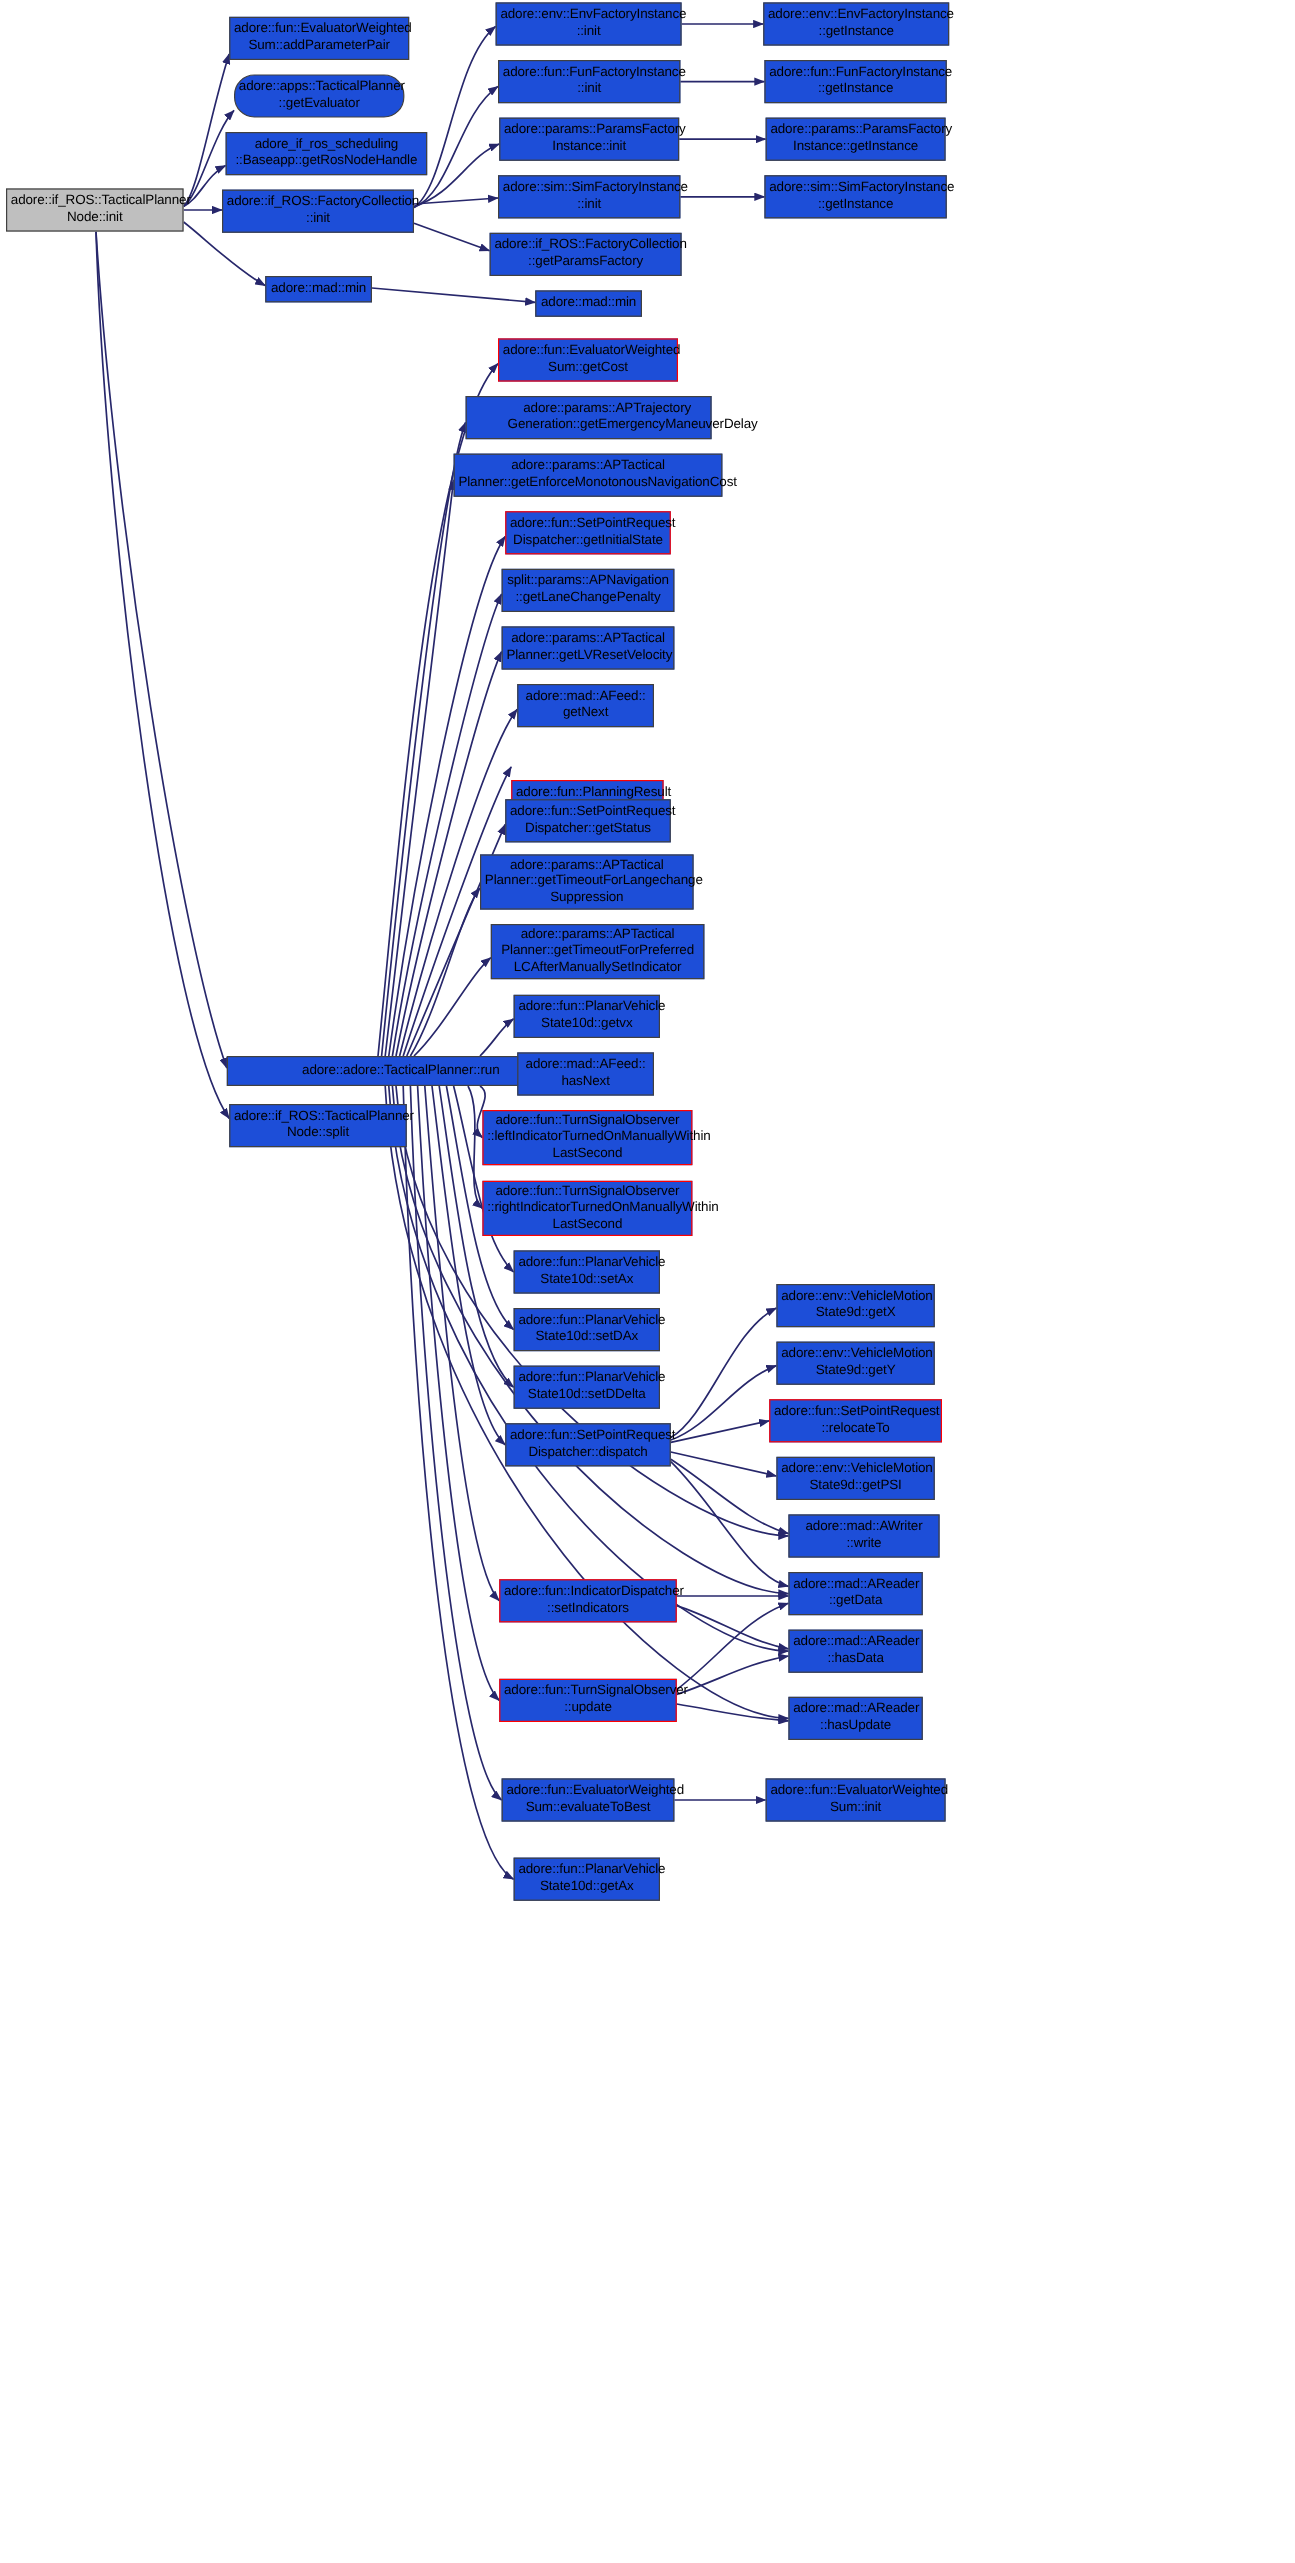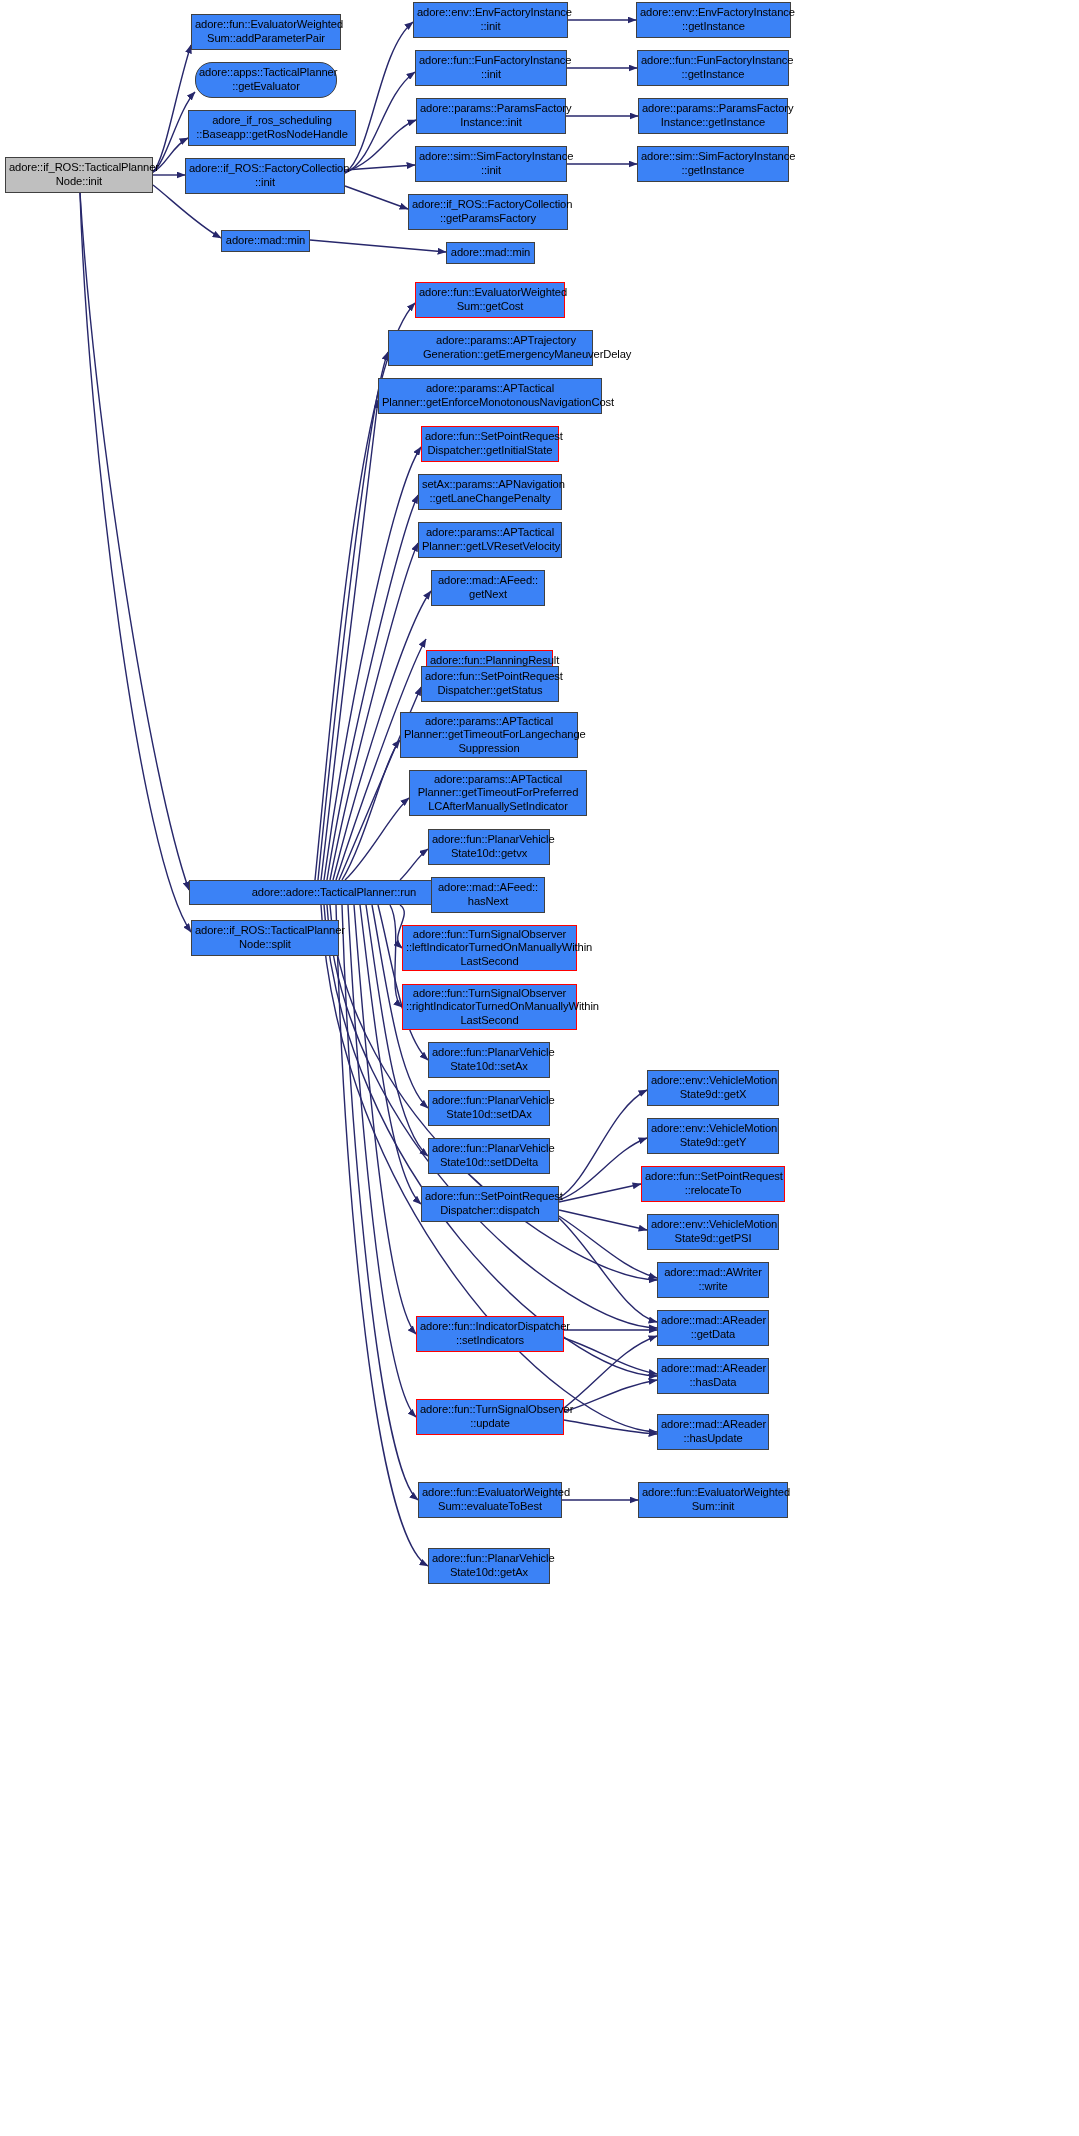--- a/index.html
+++ b/index.html
@@ -3,21 +3,21 @@
 <meta charset="utf-8">
 <style>
   html,body{margin:0;padding:0;background:#ffffff;}
   body{font-family:"Liberation Sans",sans-serif;}
   #canvas{position:relative;width:1079px;height:2136px;background:#fff;overflow:hidden;}
   svg#edges{position:absolute;left:0;top:0;width:1079px;height:2136px;pointer-events:none;}
   .node{
     position:absolute;
     box-sizing:border-box;
     border:1px solid #404040;
-    background:#3b82f6;
+    background:#1d4ed8;
     color:#000000;
     font-size:11.2px;
     line-height:1.22;
     text-align:center;
     display:flex;
     align-items:center;
     justify-content:center;
     padding:1px 3px;
     white-space:pre-line;
     letter-spacing:-0.1px;
@@ -128,21 +128,21 @@
       <div class="node" style="left: 191px; top: 920px; width: 148px; height: 36px;"><span>adore::if_ROS::TacticalPlanner
 Node::split</span></div>
       <div class="node hot" style="left: 415px; top: 282px; width: 150px; height: 36px;"><span>adore::fun::EvaluatorWeighted
 Sum::getCost</span></div>
       <div class="node" style="left: 388px; top: 330px; width: 205px; height: 36px; padding-left: 34px;"><span>adore::params::APTrajectory
 Generation::getEmergencyManeuverDelay</span></div>
       <div class="node" style="left: 378px; top: 378px; width: 224px; height: 36px;"><span>adore::params::APTactical
 Planner::getEnforceMonotonousNavigationCost</span></div>
       <div class="node hot" style="left: 421px; top: 426px; width: 138px; height: 36px;"><span>adore::fun::SetPointRequest
 Dispatcher::getInitialState</span></div>
-      <div class="node" style="left: 418px; top: 474px; width: 144px; height: 36px;"><span>setAx::params::APNavigation
+      <div class="node" style="left: 418px; top: 474px; width: 144px; height: 36px;"><span>split::params::APNavigation
 ::getLaneChangePenalty</span></div>
       <div class="node" style="left: 418px; top: 522px; width: 144px; height: 36px;"><span>adore::params::APTactical
 Planner::getLVResetVelocity</span></div>
       <div class="node" style="left: 431px; top: 570px; width: 114px; height: 36px;"><span>adore::mad::AFeed::
 getNext</span></div>
       <div class="node hot" style="left: 426px; top: 650px; width: 127px; height: 36px;"><span>adore::fun::PlanningResult
 ::getObjectiveValue</span></div>
       <div class="node" style="left: 421px; top: 666px; width: 138px; height: 36px;"><span>adore::fun::SetPointRequest
 Dispatcher::getStatus</span></div>
       <div class="node" style="left: 400px; top: 712px; width: 178px; height: 46px;"><span>adore::params::APTactical
@@ -178,21 +178,21 @@
       <div class="node" style="left: 428px; top: 1548px; width: 122px; height: 36px;"><span>adore::fun::PlanarVehicle
 State10d::getAx</span></div>
       <div class="node" style="left: 647px; top: 1070px; width: 132px; height: 36px;"><span>adore::env::VehicleMotion
 State9d::getX</span></div>
       <div class="node" style="left: 647px; top: 1118px; width: 132px; height: 36px;"><span>adore::env::VehicleMotion
 State9d::getY</span></div>
       <div class="node hot" style="left: 641px; top: 1166px; width: 144px; height: 36px;"><span>adore::fun::SetPointRequest
 ::relocateTo</span></div>
       <div class="node" style="left: 647px; top: 1214px; width: 132px; height: 36px;"><span>adore::env::VehicleMotion
 State9d::getPSI</span></div>
-      <div class="node" style="left: 657px; top: 1262px; width: 112px; height: 36px;"><span>adore::mad::AWriter
+      <div class="node" style="left: 657px; top: 1262px; width: 126px; height: 36px;"><span>adore::mad::AWriter
 ::write</span></div>
       <div class="node" style="left: 657px; top: 1310px; width: 112px; height: 36px;"><span>adore::mad::AReader
 ::getData</span></div>
       <div class="node" style="left: 657px; top: 1358px; width: 112px; height: 36px;"><span>adore::mad::AReader
 ::hasData</span></div>
       <div class="node" style="left: 657px; top: 1414px; width: 112px; height: 36px;"><span>adore::mad::AReader
 ::hasUpdate</span></div>
       <div class="node" style="left: 638px; top: 1482px; width: 150px; height: 36px;"><span>adore::fun::EvaluatorWeighted
 Sum::init</span></div>
     </div>

